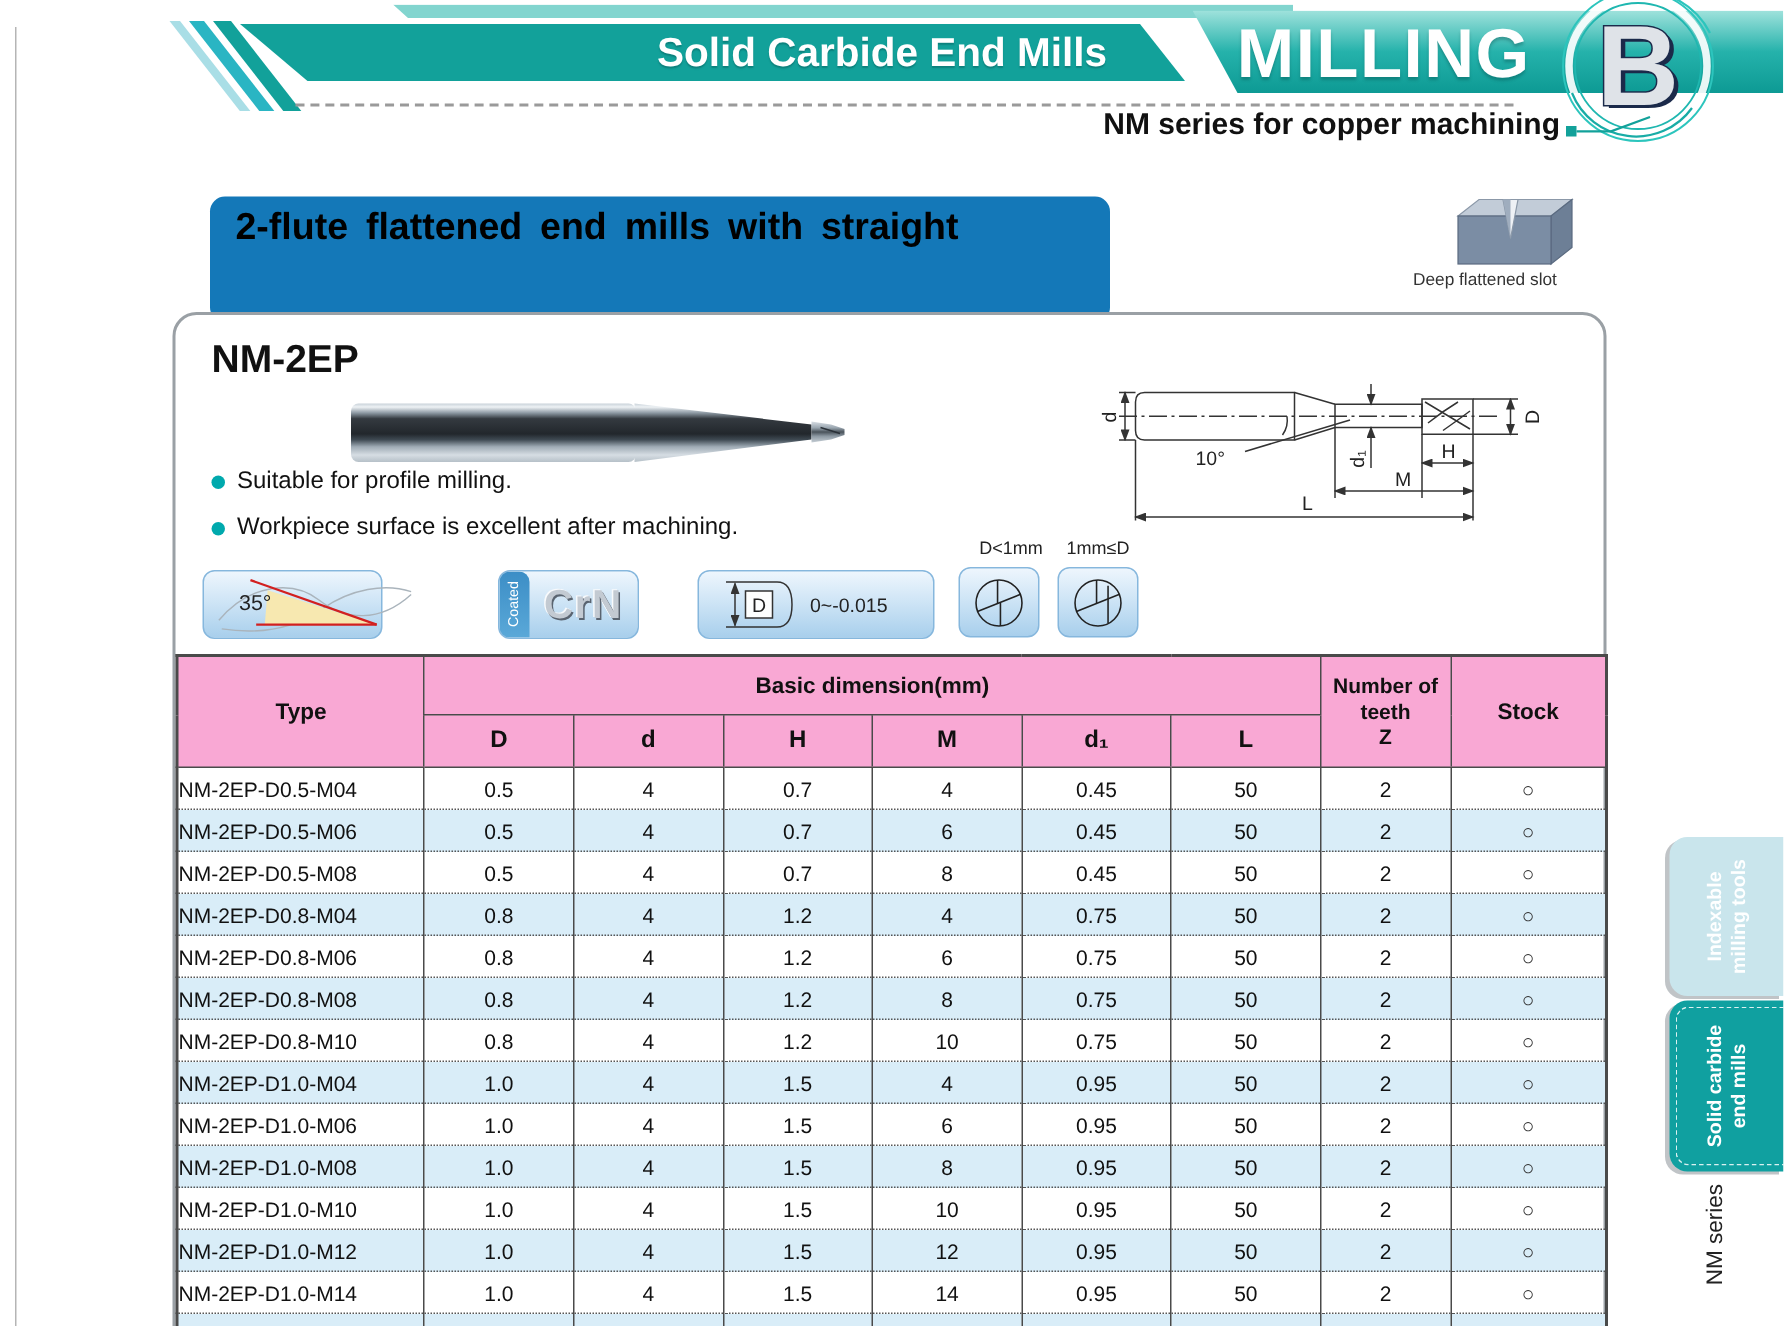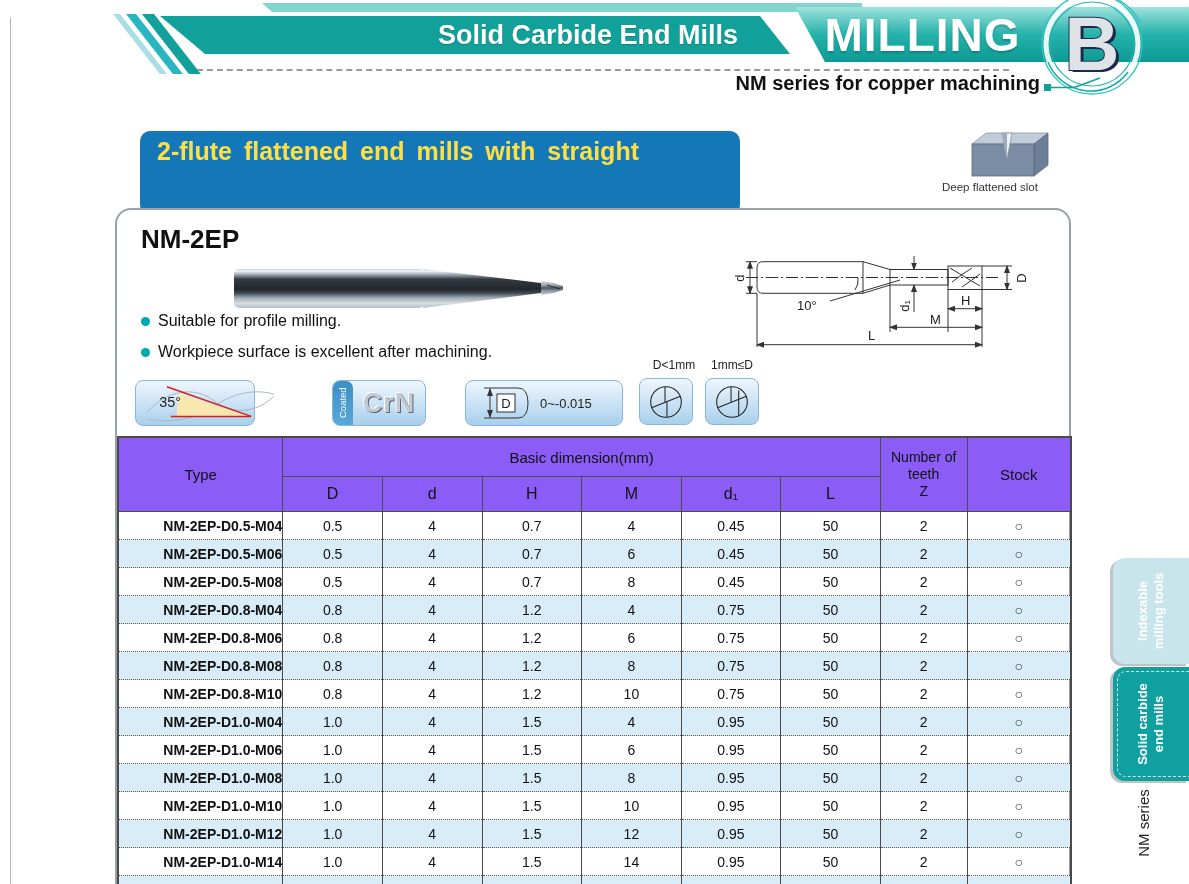--- a/index.html
+++ b/index.html
@@ -25,21 +25,21 @@
   .milling-text{position:absolute;left:805px;top:8px;width:235px;height:54px;line-height:54px;
     text-align:center;font-size:46px;font-weight:bold;color:#fff;letter-spacing:1px;
     text-shadow:0 2px 2px rgba(0,60,60,.3);}
   .emblem{position:absolute;left:1028px;top:-8px;width:130px;height:112px;}
   .dash-line{position:absolute;left:197px;top:69px;width:812px;border-top:2px dashed #9a9a9a;}
   .subtitle{position:absolute;left:560px;top:72px;width:480px;text-align:right;
     font-size:20px;font-weight:bold;color:#111;}
   .subtitle-connector{position:absolute;left:1044px;top:77px;width:62px;height:22px;}
   
   .intro-title{position:absolute;left:140px;top:131px;width:600px;height:84px;background:#1478b8;
-    border-radius:10px;color:#fde047;font-weight:bold;font-size:25px;line-height:29px;
+    border-radius:10px;color:#000000;font-weight:bold;font-size:25px;line-height:29px;
     padding:6px 17px;box-sizing:border-box;}
   .intro-title span{display:block;word-spacing:5px;}
   .slot-icon{position:absolute;left:962px;top:128px;width:92px;height:52px;}
   .slot-caption{position:absolute;left:942px;top:181px;width:130px;text-align:left;
     font-size:11.5px;color:#333;}
   
   .panel{position:absolute;left:115px;top:208px;width:956px;height:700px;background:#fff;
     border:2px solid #9aa0a5;border-radius:16px;box-sizing:border-box;}
   .model-title{position:absolute;left:24px;top:14px;font-size:26px;font-weight:bold;color:#111;}
   .photo{position:absolute;left:112px;top:48px;width:340px;height:56px;}
@@ -57,29 +57,29 @@
   .crn{flex:1;text-align:center;line-height:44px;font-size:27px;font-weight:bold;color:#c3cad2;
     text-shadow:1px 1px 0 #5a6470,-1px -1px 0 #f8fafc;letter-spacing:1px;}
   .b-tol{left:348px;top:170px;width:158px;height:46px;}
   .b-flute{width:54px;height:47px;top:168px;}
   .b-fs{left:522px;} .b-fl{left:588px;}
   .flute-label{position:absolute;top:148px;width:54px;text-align:center;font-size:12px;color:#222;}
   .fl-s{left:530px;} .fl-l{left:588px;}
   
   table.spec{position:absolute;left:0px;top:226px;width:955px;border-collapse:collapse;
     table-layout:fixed;border:2px solid #4a4a4a;font-size:15px;}
-  table.spec th{background:#8b5cf6;font-weight:normal;color:#111;border-left:1px solid #4a4a4a;}
+  table.spec th{background:#f9a8d4;font-weight:bold;color:#111;border-left:1px solid #4a4a4a;}
   table.spec thead tr.group-row th{height:36px;}
   table.spec thead tr.dim-row th{height:32px;border-top:1px solid #4a4a4a;font-size:16px;}
   table.spec thead th{border-bottom:1px solid #4a4a4a;}
   .teeth-h{white-space:pre-line;line-height:17px;font-size:14px;}
   table.spec td{border-left:1px solid #4a4a4a;text-align:center;height:27px;padding:0;font-size:14px;color:#111;}
   table.spec tbody tr+tr td{border-top:1px dotted #555;}
   table.spec tbody tr:nth-child(even){background:#d9edf8;}
-  table.spec td.type{text-align:right;padding-left:14px;font-weight:bold;font-size:14px;}
+  table.spec td.type{text-align:left;font-weight:normal;font-size:14px;}
   table.spec td.stock{font-size:14px;color:#333;}
   
   .tab{position:absolute;left:1113px;width:76px;border-radius:12px 0 0 12px;
     box-shadow:-3px 2px 0 #c0c4c7;}
   .tab1{top:558px;height:106px;background:#c9e5ec;}
   .tab2{top:667px;height:114px;background:#10a0a0;}
   .tab2::after{content:"";position:absolute;left:4px;top:4px;bottom:4px;right:-2px;
     border:1px dashed rgba(255,255,255,.85);border-right:none;border-radius:9px 0 0 9px;}
   .tab-rot{position:absolute;left:50%;top:50%;transform:translate(-50%,-50%) rotate(-90deg);
     text-align:center;font-weight:bold;font-size:13px;color:#fff;line-height:16px;white-space:nowrap;}

